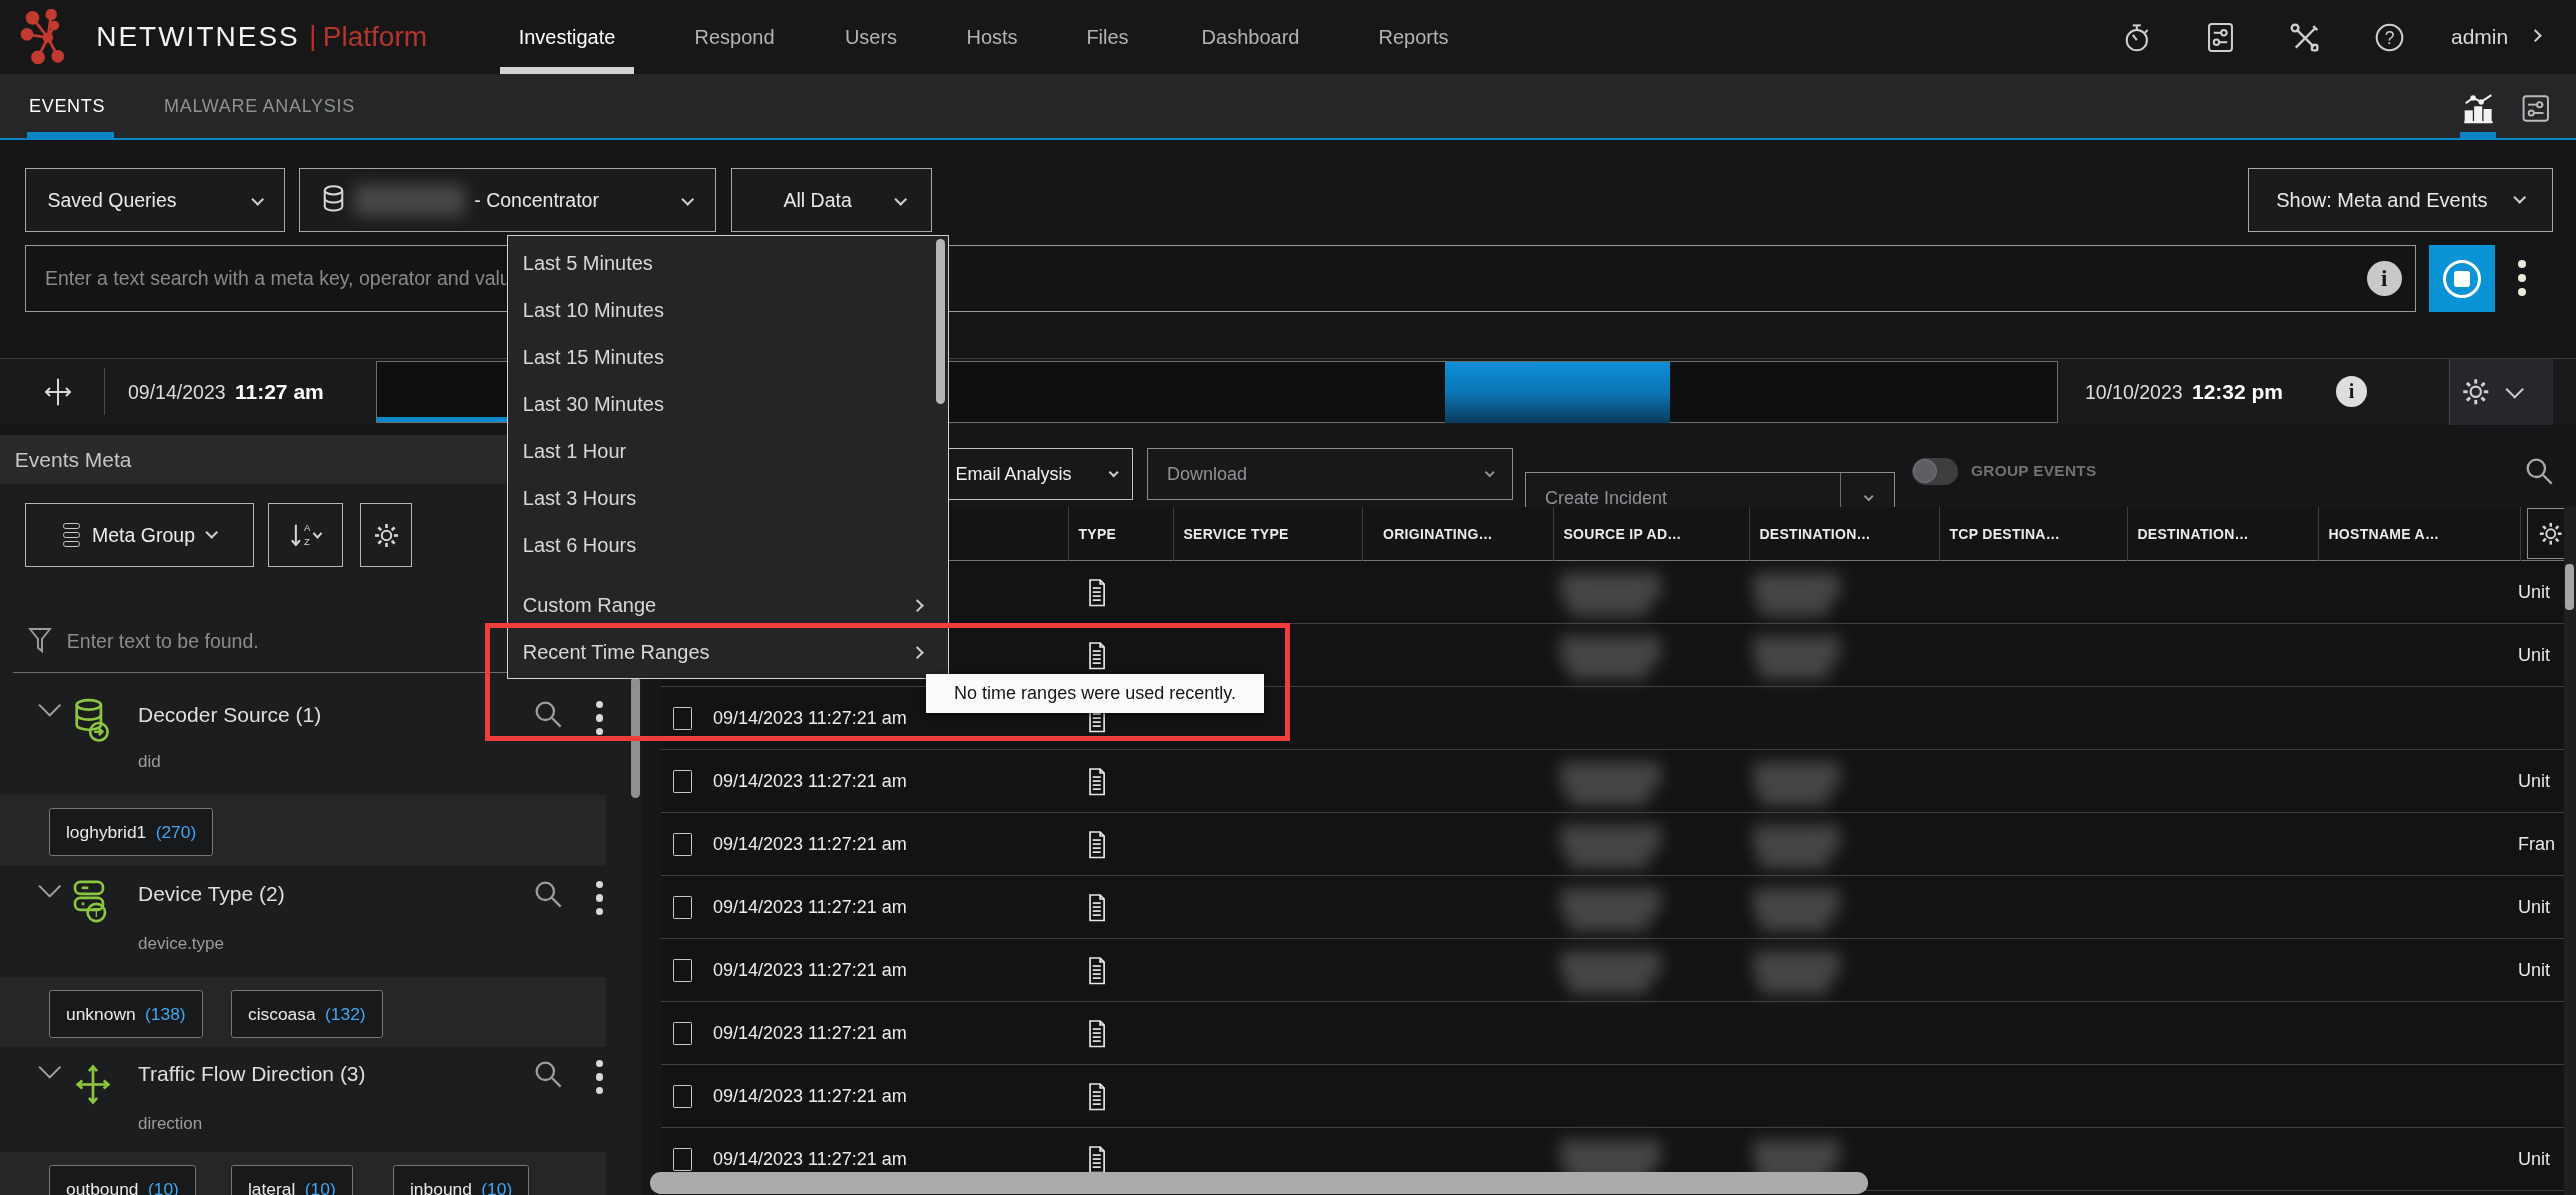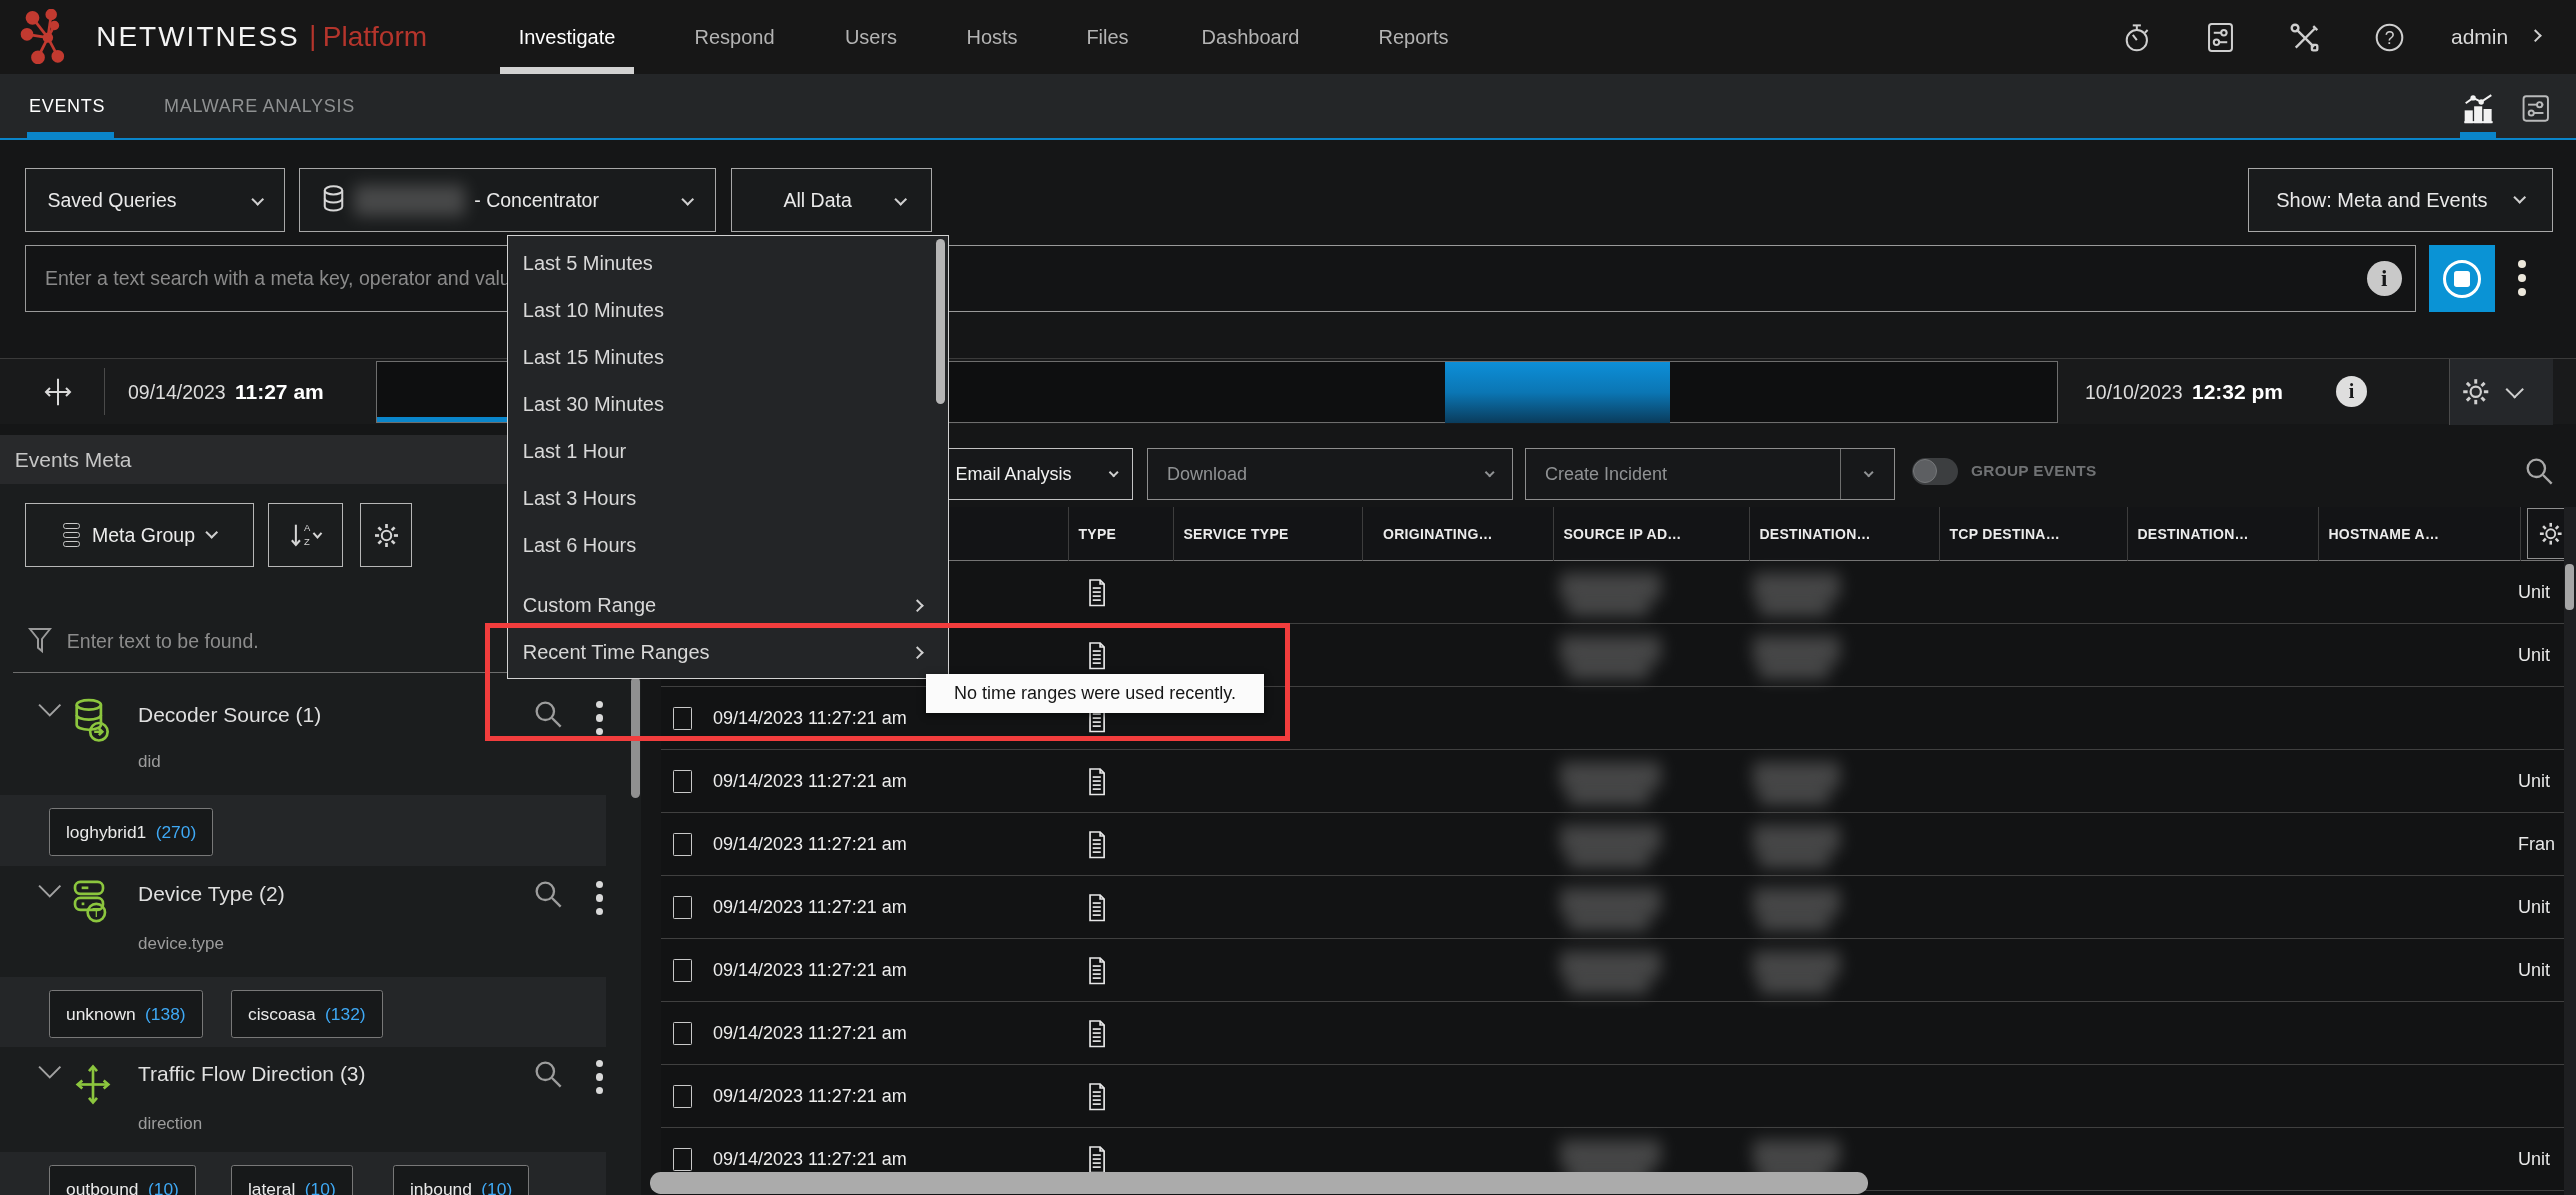--- a/index.html
+++ b/index.html
@@ -511,21 +511,21 @@
   </div>
 
   <div class="tbtn" style="left:937px;width:196px;">
     <span class="t" style="color:#f2f2f2;padding-left:17.4px;">Email Analysis</span>
     <span class="chev" style="position:absolute;right:14.8px;top:20px;width:7.4px;height:7.4px;"></span>
   </div>
   <div class="tbtn disabled" style="left:1147px;width:366px;">
     <span class="t" style="padding-left:19px;">Download</span>
     <span class="chev" style="position:absolute;right:19px;top:20px;width:7.4px;height:7.4px;border-color:#909294;"></span>
   </div>
-  <div class="tbtn disabled" style="left:1525px;width:370px;">
+  <div class="tbtn disabled" style="left:1525px;width:370px;margin-top:24px;">
     <span class="t" style="padding-left:19px;">Create Incident</span>
     <span style="position:absolute;right:53px;top:0;width:1.3px;height:50px;background:#6e6e6e;"></span>
     <span class="chev" style="position:absolute;right:21.5px;top:20px;width:7.4px;height:7.4px;border-color:#909294;"></span>
   </div>
   <div class="toggle">
       <span class="knob"></span>
     </div>
   <div class="group-label">GROUP EVENTS</div>
   <span class="abs" style="left:2523px;top:455px;color:#a9a9a9;">
     <svg width="32" height="32" viewBox="0 0 48 48" fill="none" stroke="currentColor" stroke-width="3.5">

